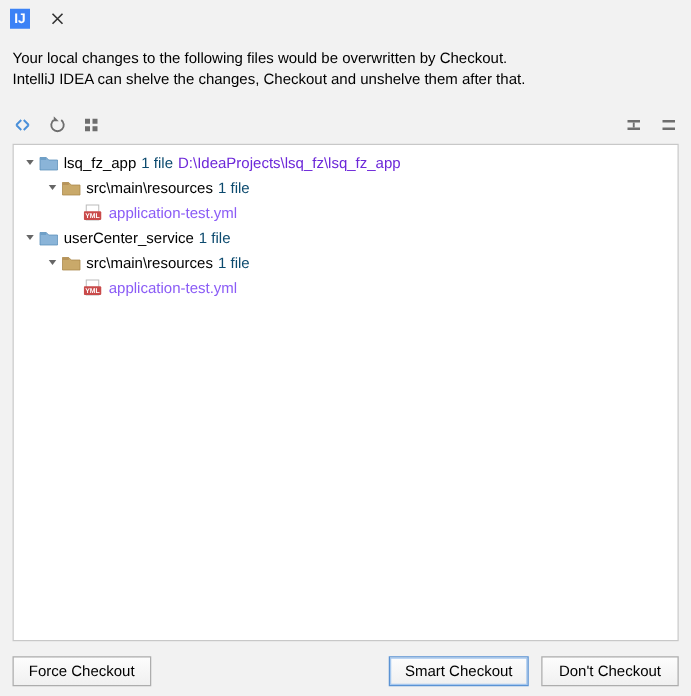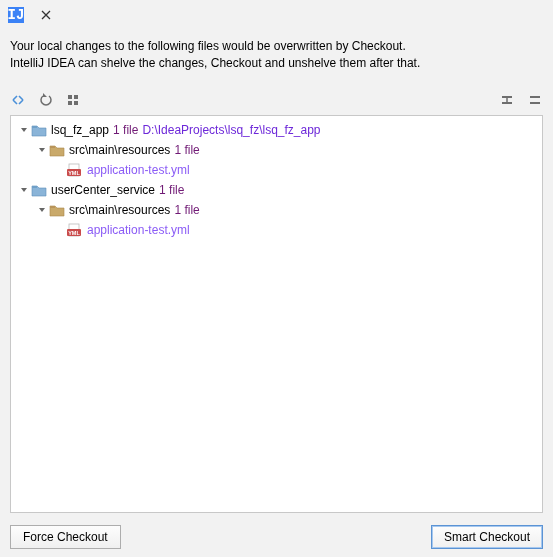--- a/index.html
+++ b/index.html
@@ -16,27 +16,27 @@
     display: flex;
     align-items: center;
     height: 30px;
     padding: 0 8px;
     background: #f2f2f2;
   }
   .titlebar .app-icon {
     width: 16px; height: 16px;
     background: #3b82f6;
     color: #fff;
-    font-size: 14px;
+    font-size: 11px;
     font-weight: bold;
     display: inline-flex;
     align-items: center;
     justify-content: center;
     margin-right: 8px;
-    font-family: Liberation Mono, monospace;
+    font-family: Liberation Sans, sans-serif;
   }
   .titlebar .title { flex: 1; font-size: 12px; }
   .titlebar .close {
     width: 28px; height: 28px;
     display: inline-flex; align-items: center; justify-content: center;
     font-size: 14px; color: #333;
     cursor: default;
   }
   .message {
     padding: 8px 10px 14px 10px;
@@ -82,21 +82,21 @@
     margin-right: 0px;
   }
   .arrow svg { display:block; }
   .folder-icon, .file-icon {
     width: 16px; height: 16px;
     display: inline-flex; align-items: center; justify-content: center;
     margin-right: 4px;
   }
   .row-label { color: #000; }
   .row-label.link { color: #8b5cf6; }
-  .count { color: #701a75; margin-left: 4px; }
+  .count { color: #0c4a6e; margin-left: 4px; }
   .path { color: #6d28d9; margin-left: 4px; }
   .button-bar {
     display: flex;
     align-items: center;
     padding: 12px 10px 10px 10px;
     gap: 10px;
   }
   .button-bar .spacer { flex: 1; }
   .btn {
     min-width: 110px;
@@ -254,13 +254,14 @@
         </svg>
       </span>
       <span class="row-label link">application-test.yml</span>
     </div>
   </div>
 
 <div class="button-bar">
   <button class="btn">Force Checkout</button>
   <span class="spacer"></span>
   <button class="btn primary">Smart Checkout</button>
+  <button class="btn">Don't Checkout</button>
 </div>
 
 </body></html>

